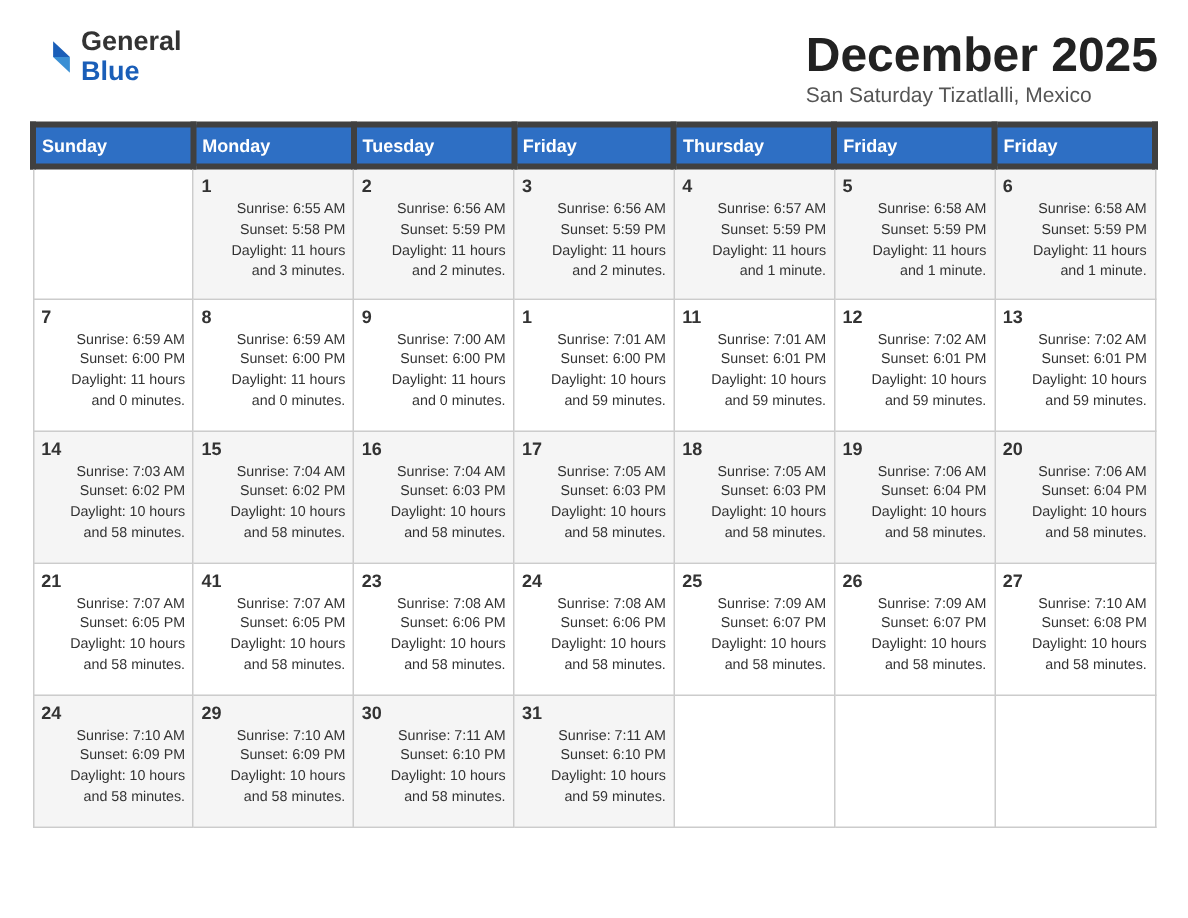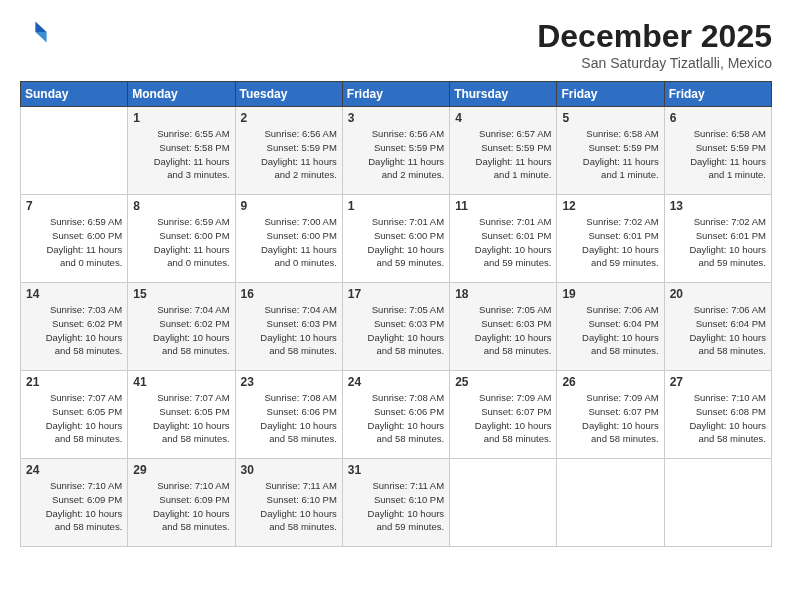--- a/index.html
+++ b/index.html
@@ -30,21 +30,20 @@
       font-weight: bold;
       line-height: 1.1;
     }
     .logo-text .general { color: #333; }
     .logo-text .blue { color: #1a5eb8; }
     .logo-icon {
       width: 28px;
       height: 28px;
     }
     .title-block {
-      text-align: right;
     }
     .month-title {
       font-size: 32px;
       font-weight: bold;
       color: #222;
     }
     .location {
       font-size: 14px;
       color: #555;
     }
@@ -53,21 +52,21 @@
       border-collapse: collapse;
       table-layout: fixed;
     }
     thead tr th {
       background-color: #2e6fc4;
       color: #fff;
       font-size: 12px;
       font-weight: bold;
       padding: 5px 4px;
       text-align: left;
-      border: 1px solid #404040;
+      border: 4px solid #404040;
     }
     tbody tr td {
       vertical-align: top;
       border: 1px solid #ccc;
       padding: 4px 5px;
       font-size: 10px;
       color: #333;
       height: 88px;
     }
     tbody tr:nth-child(odd) td {
@@ -93,20 +92,24 @@
 </head>
 <body>
 
 <div class="container">
   <div class="header">
     <div class="logo">
       <svg class="logo-icon" viewBox="0 0 40 40">
         <polygon points="22,5 38,20 22,20" fill="#1a5eb8"></polygon>
         <polygon points="22,20 38,20 38,35" fill="#3a8fd4"></polygon>
       </svg>
+      <div class="logo-text">
+        <div class="general">General</div>
+        <div class="blue">Blue</div>
+      </div>
     </div>
     <div class="title-block">
       <div class="month-title">December 2025</div>
       <div class="location">San Saturday Tizatlalli, Mexico</div>
     </div>
   </div>
 
   <table>
     <thead>
       <tr>

